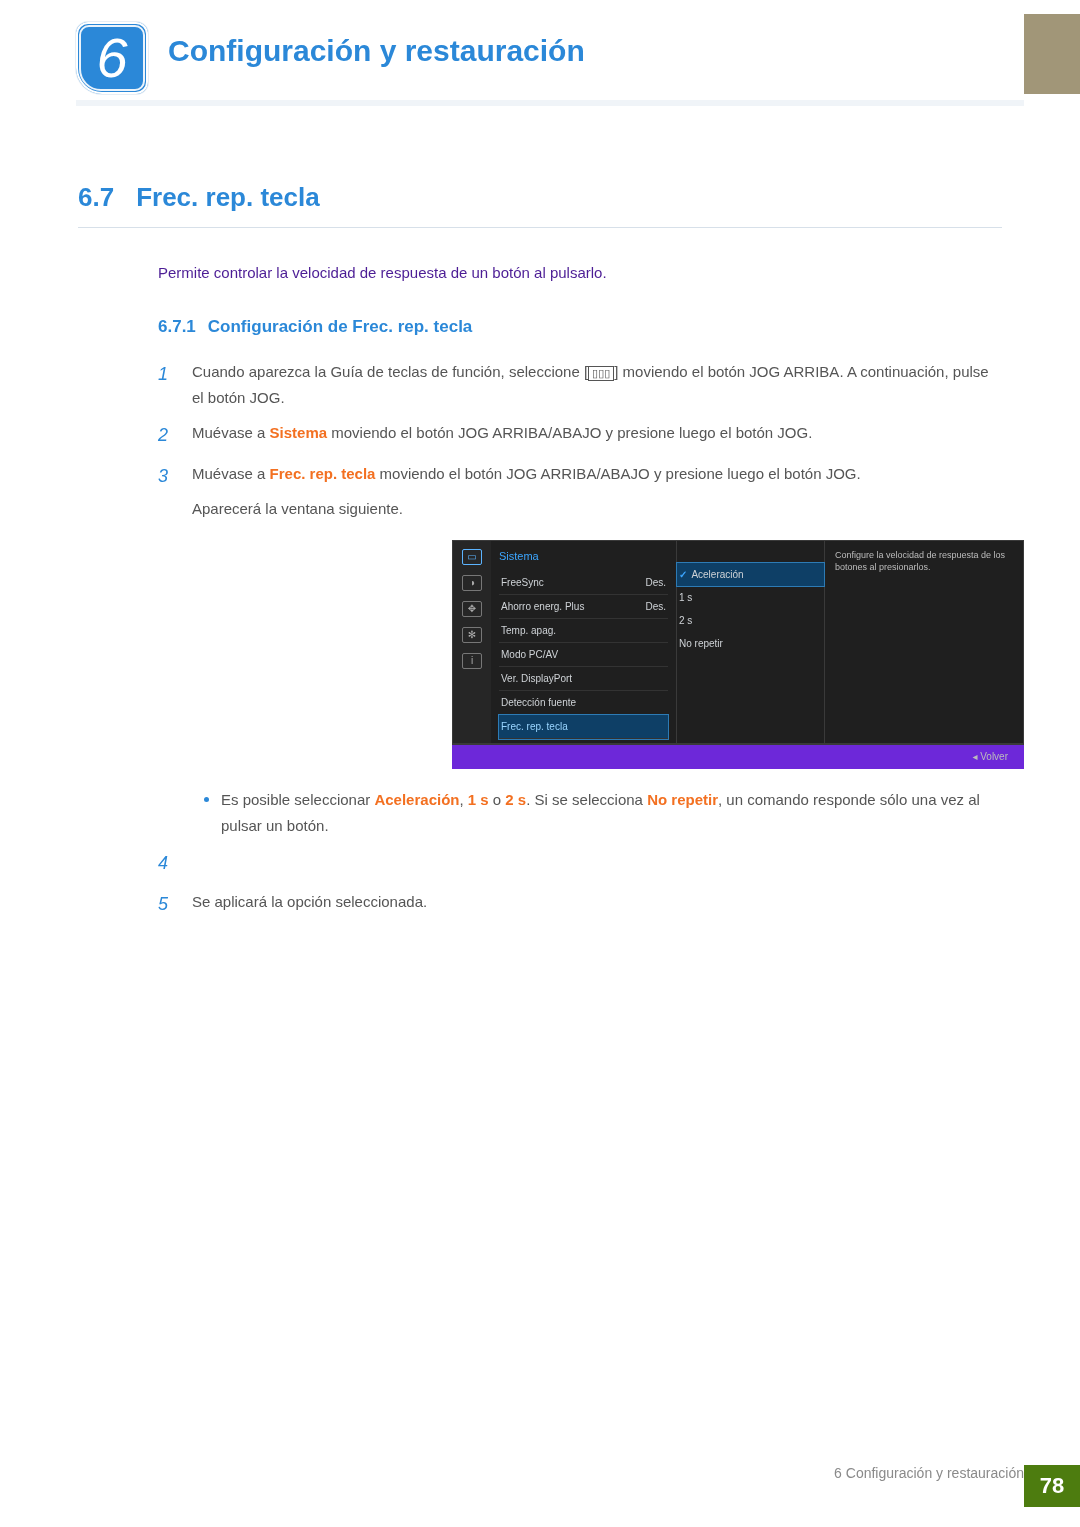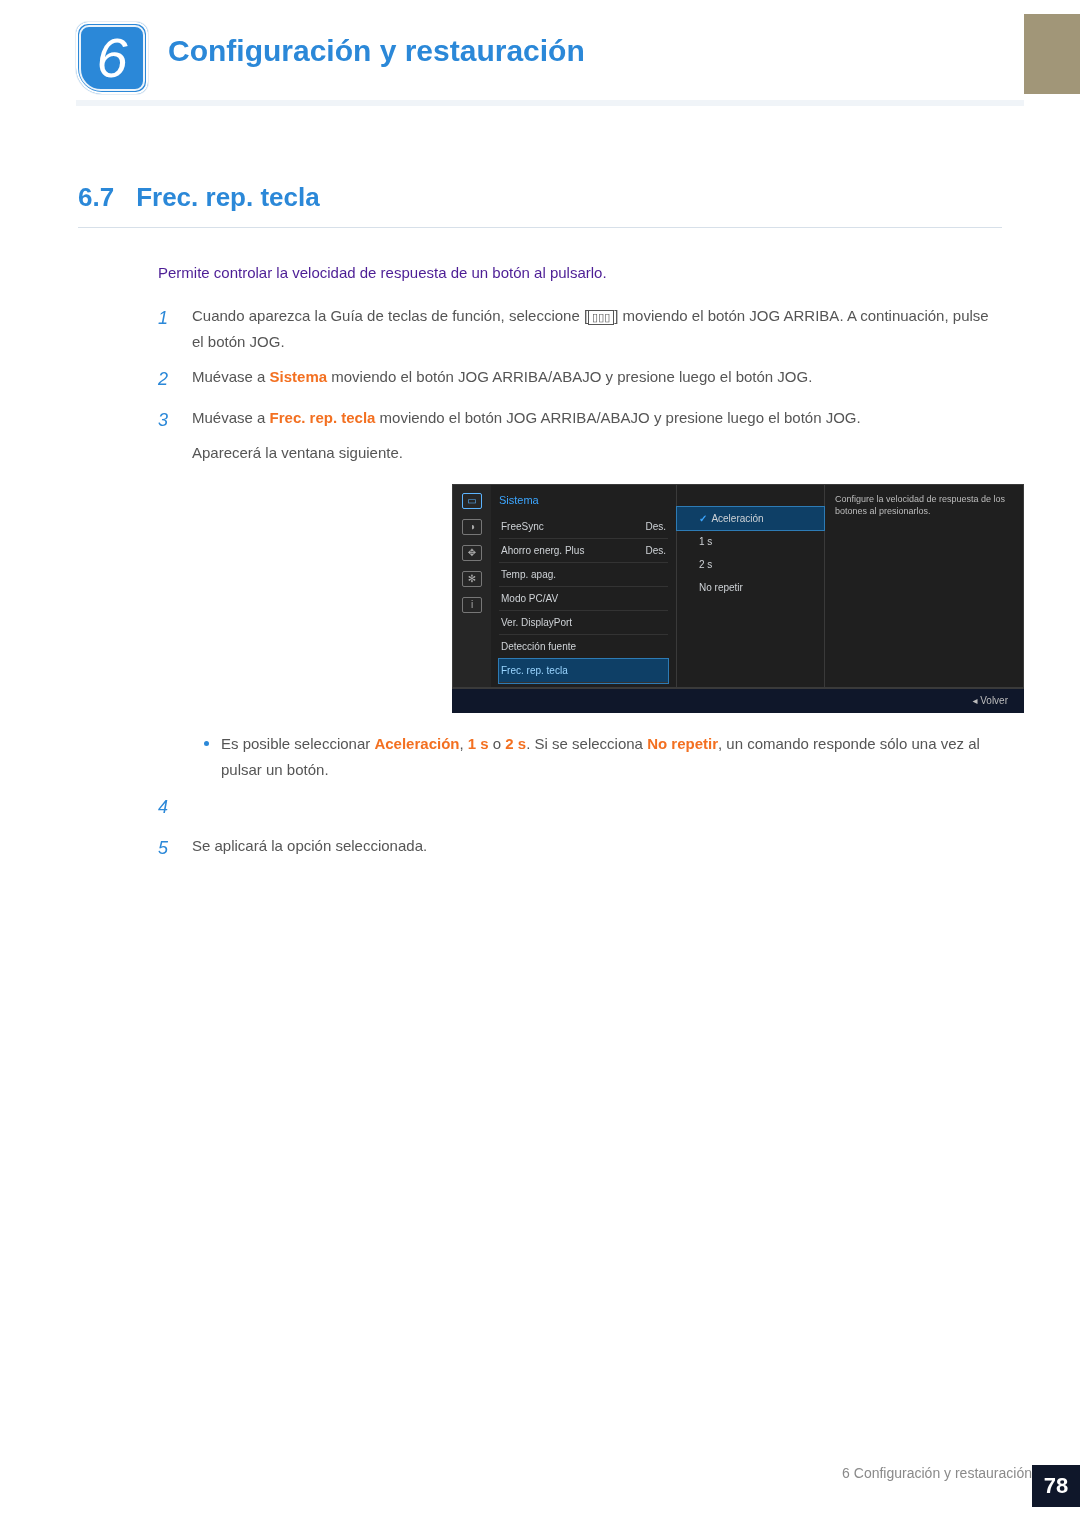--- a/index.html
+++ b/index.html
@@ -156,54 +156,54 @@
     padding:6px 8px 4px;
   }
   .osd-sys-title{color:#3ca6ff; font-size:11px; margin-bottom:6px;}
   .osd-row{display:flex;justify-content:space-between;padding:3px 2px;border-bottom:1px solid #333;}
   .osd-row.sel{background:#0e3f66;color:#9ad5ff;outline:1px solid #2d7bb5;}
   .osd-right{
     flex:0 0 148px;
     padding:22px 0 6px;
     border-right:1px solid #3a3a3a;
   }
-  .osd-opt{padding:3px 22px;}
+  .osd-opt{padding:3px 2px;}
   .osd-opt.sel{background:#0e3f66;outline:1px solid #2d7bb5;}
   .osd-check{color:#3ca6ff;margin-right:4px;font-weight:bold;}
   .osd-help{
     flex:1;
     padding:8px 10px;
     font-size:9px;
     line-height:1.35;
     color:#bcbcbc;
   }
   .osd-footer{
-    background:#0f172a;
+    background:#6d28d9;
     color:#bcbcbc;
     font-size:10px;
     text-align:right;
     padding:3px 16px 4px;
     border-top:1px solid #3a3a3a;
   }
   .footer{
     position:absolute;
     bottom:20px;
     right:0;
     display:flex;
     align-items:flex-start;
     gap:0;
     font-size:14px;
     color:#8a8a8a;
   }
   .pagebox{
-    background:#0f172a;
+    background:#4d7c0f;
     color:#fff;
     font-weight:bold;
     font-size:22px;
-    width:48px;
+    width:56px;
     height:42px;
     display:flex;
     align-items:center;
     justify-content:center;
   }
 </style>
 </head>
 <body>
 
 <div class="side-bar"></div>
@@ -213,20 +213,23 @@
 <div class="hr-band"></div>
 
 <div class="content">
 
   <div class="sec-title">
     <span class="num">6.7</span><span>Frec. rep. tecla</span>
   </div>
 
   <p class="intro">Permite controlar la velocidad de respuesta de un botón al pulsarlo.</p>
 
+  <div class="subsec-title">
+    <span class="num">6.7.1</span><span>Configuración de Frec. rep. tecla</span>
+  </div>
 
   <ol class="steps">
     <li>
       <span class="step-num">1</span>
       <div>
         <span>Cuando aparezca la Guía de teclas de función, seleccione [</span><span class="menu-iconbox">▯▯▯</span><span>] moviendo el botón JOG ARRIBA. A continuación, pulse el botón JOG.</span>
       </div>
     </li>
     <li>
       <span class="step-num">2</span>

